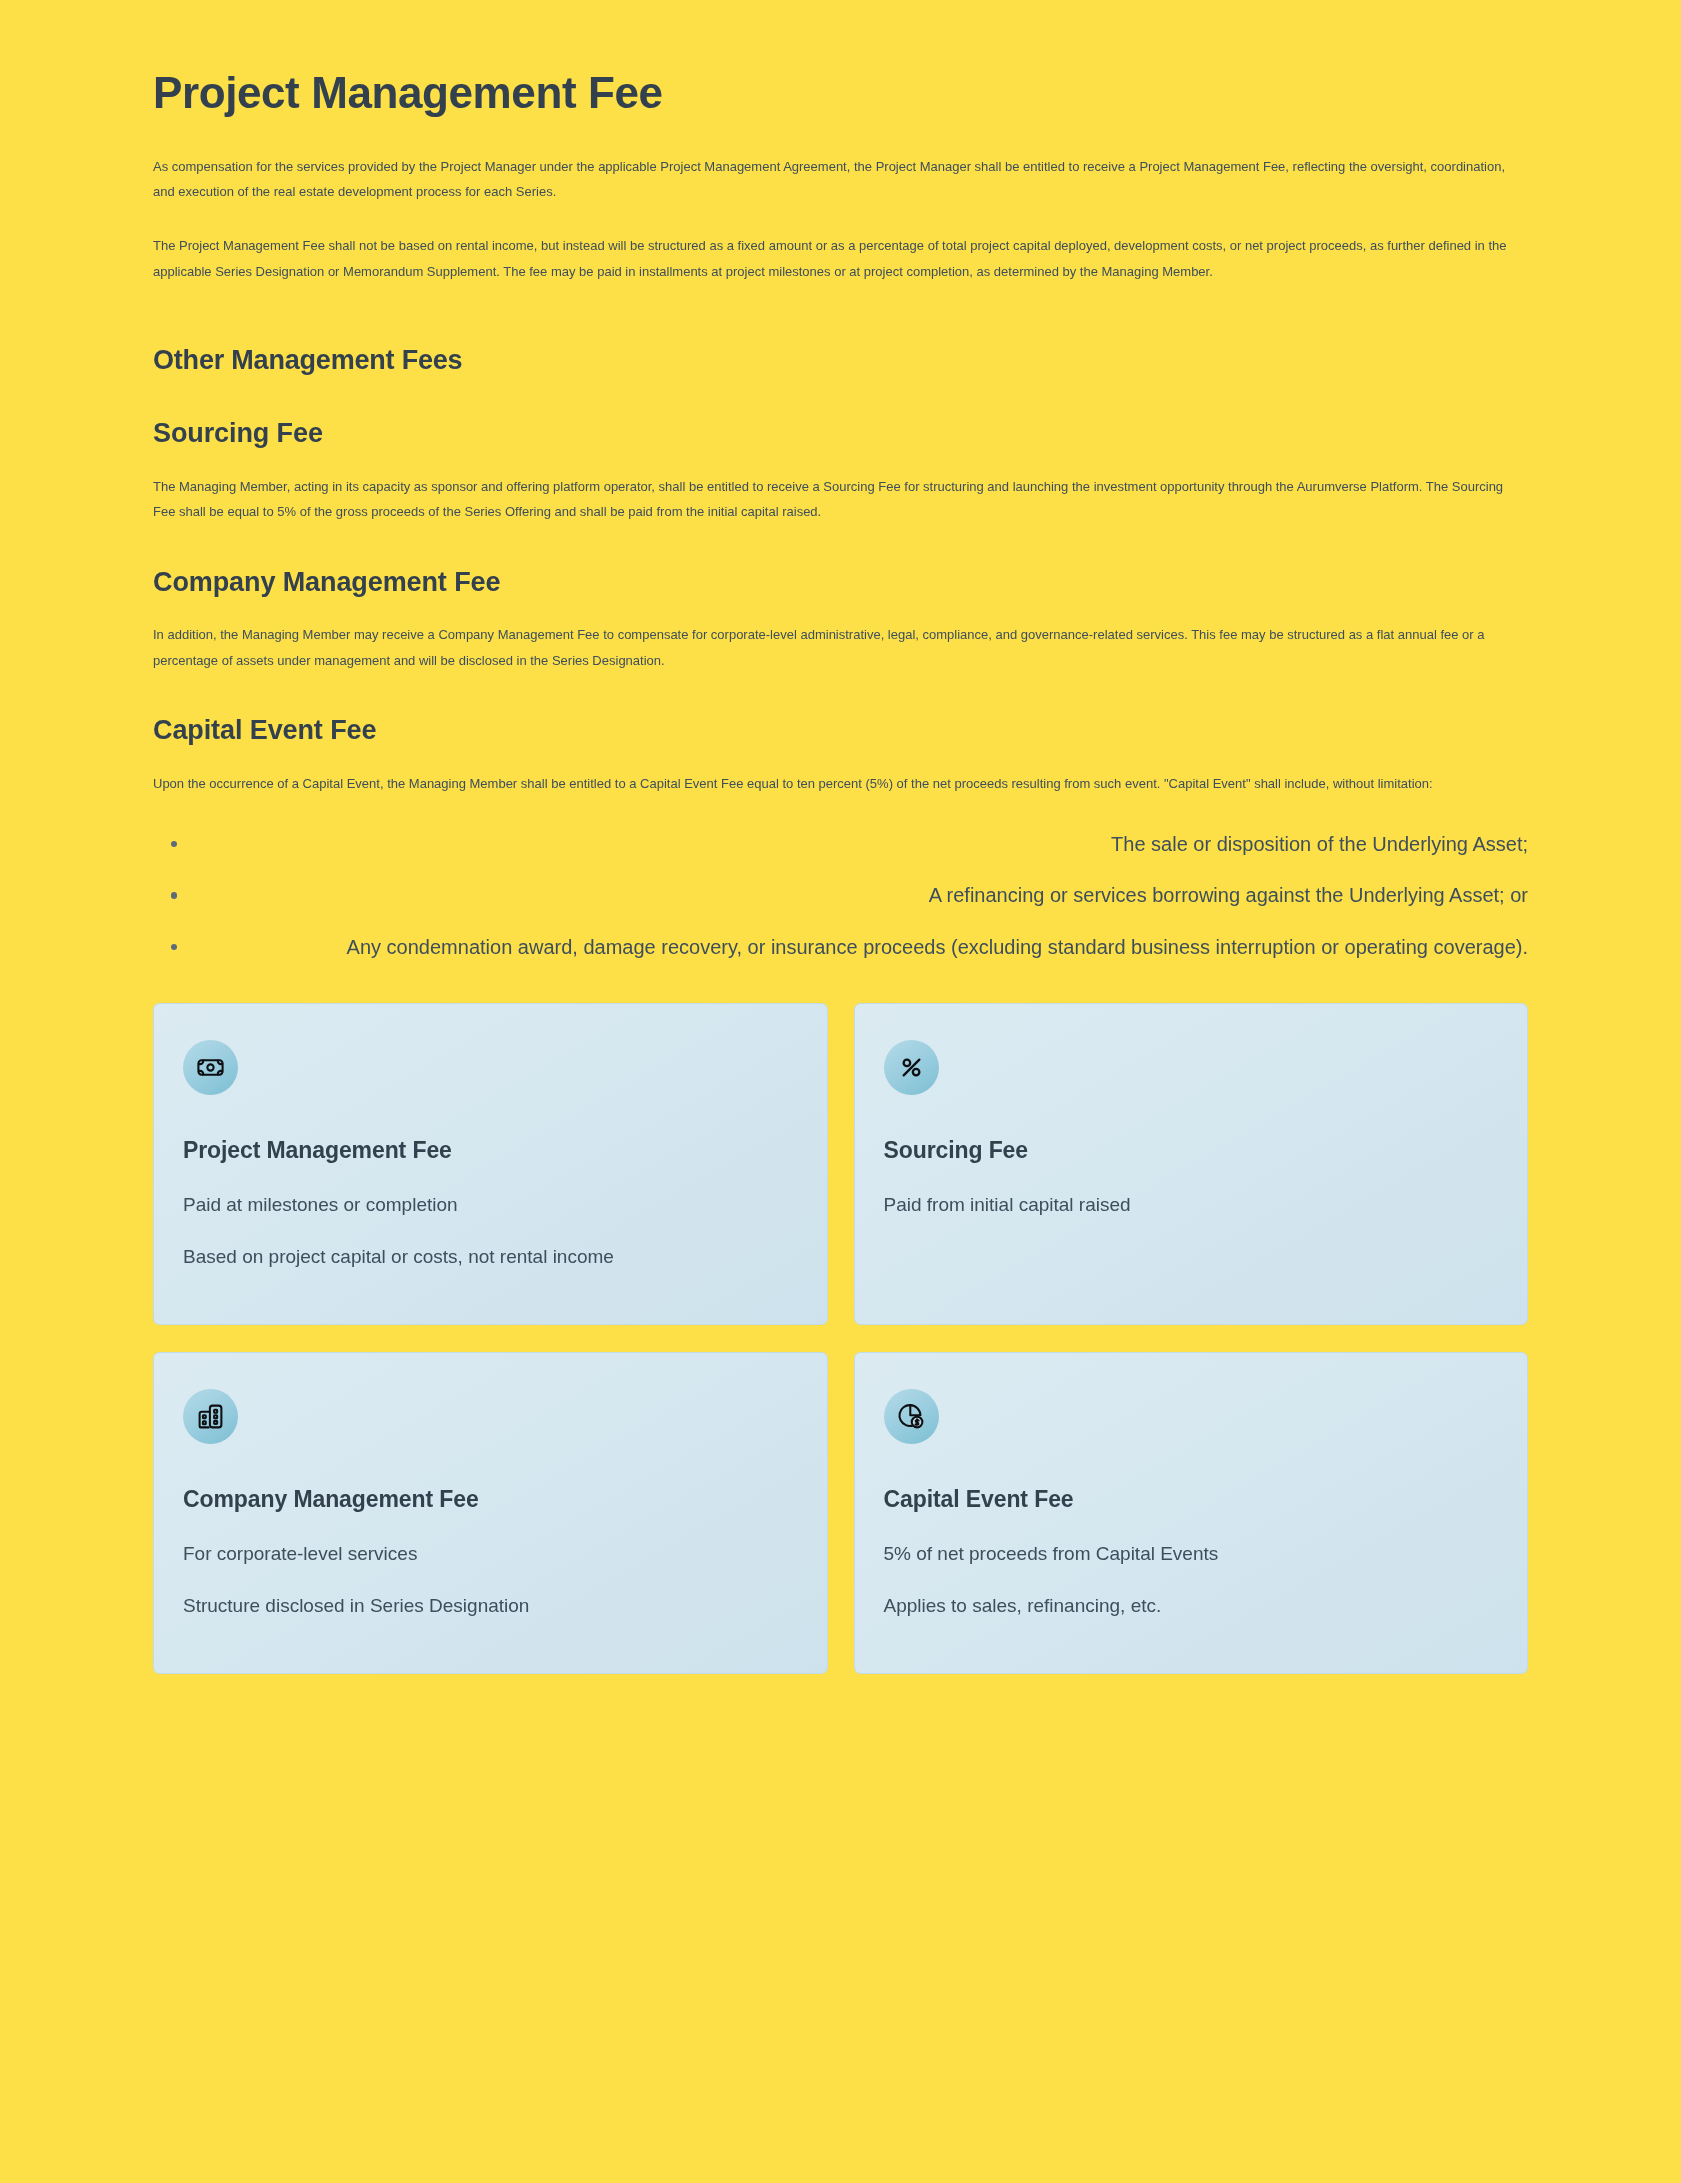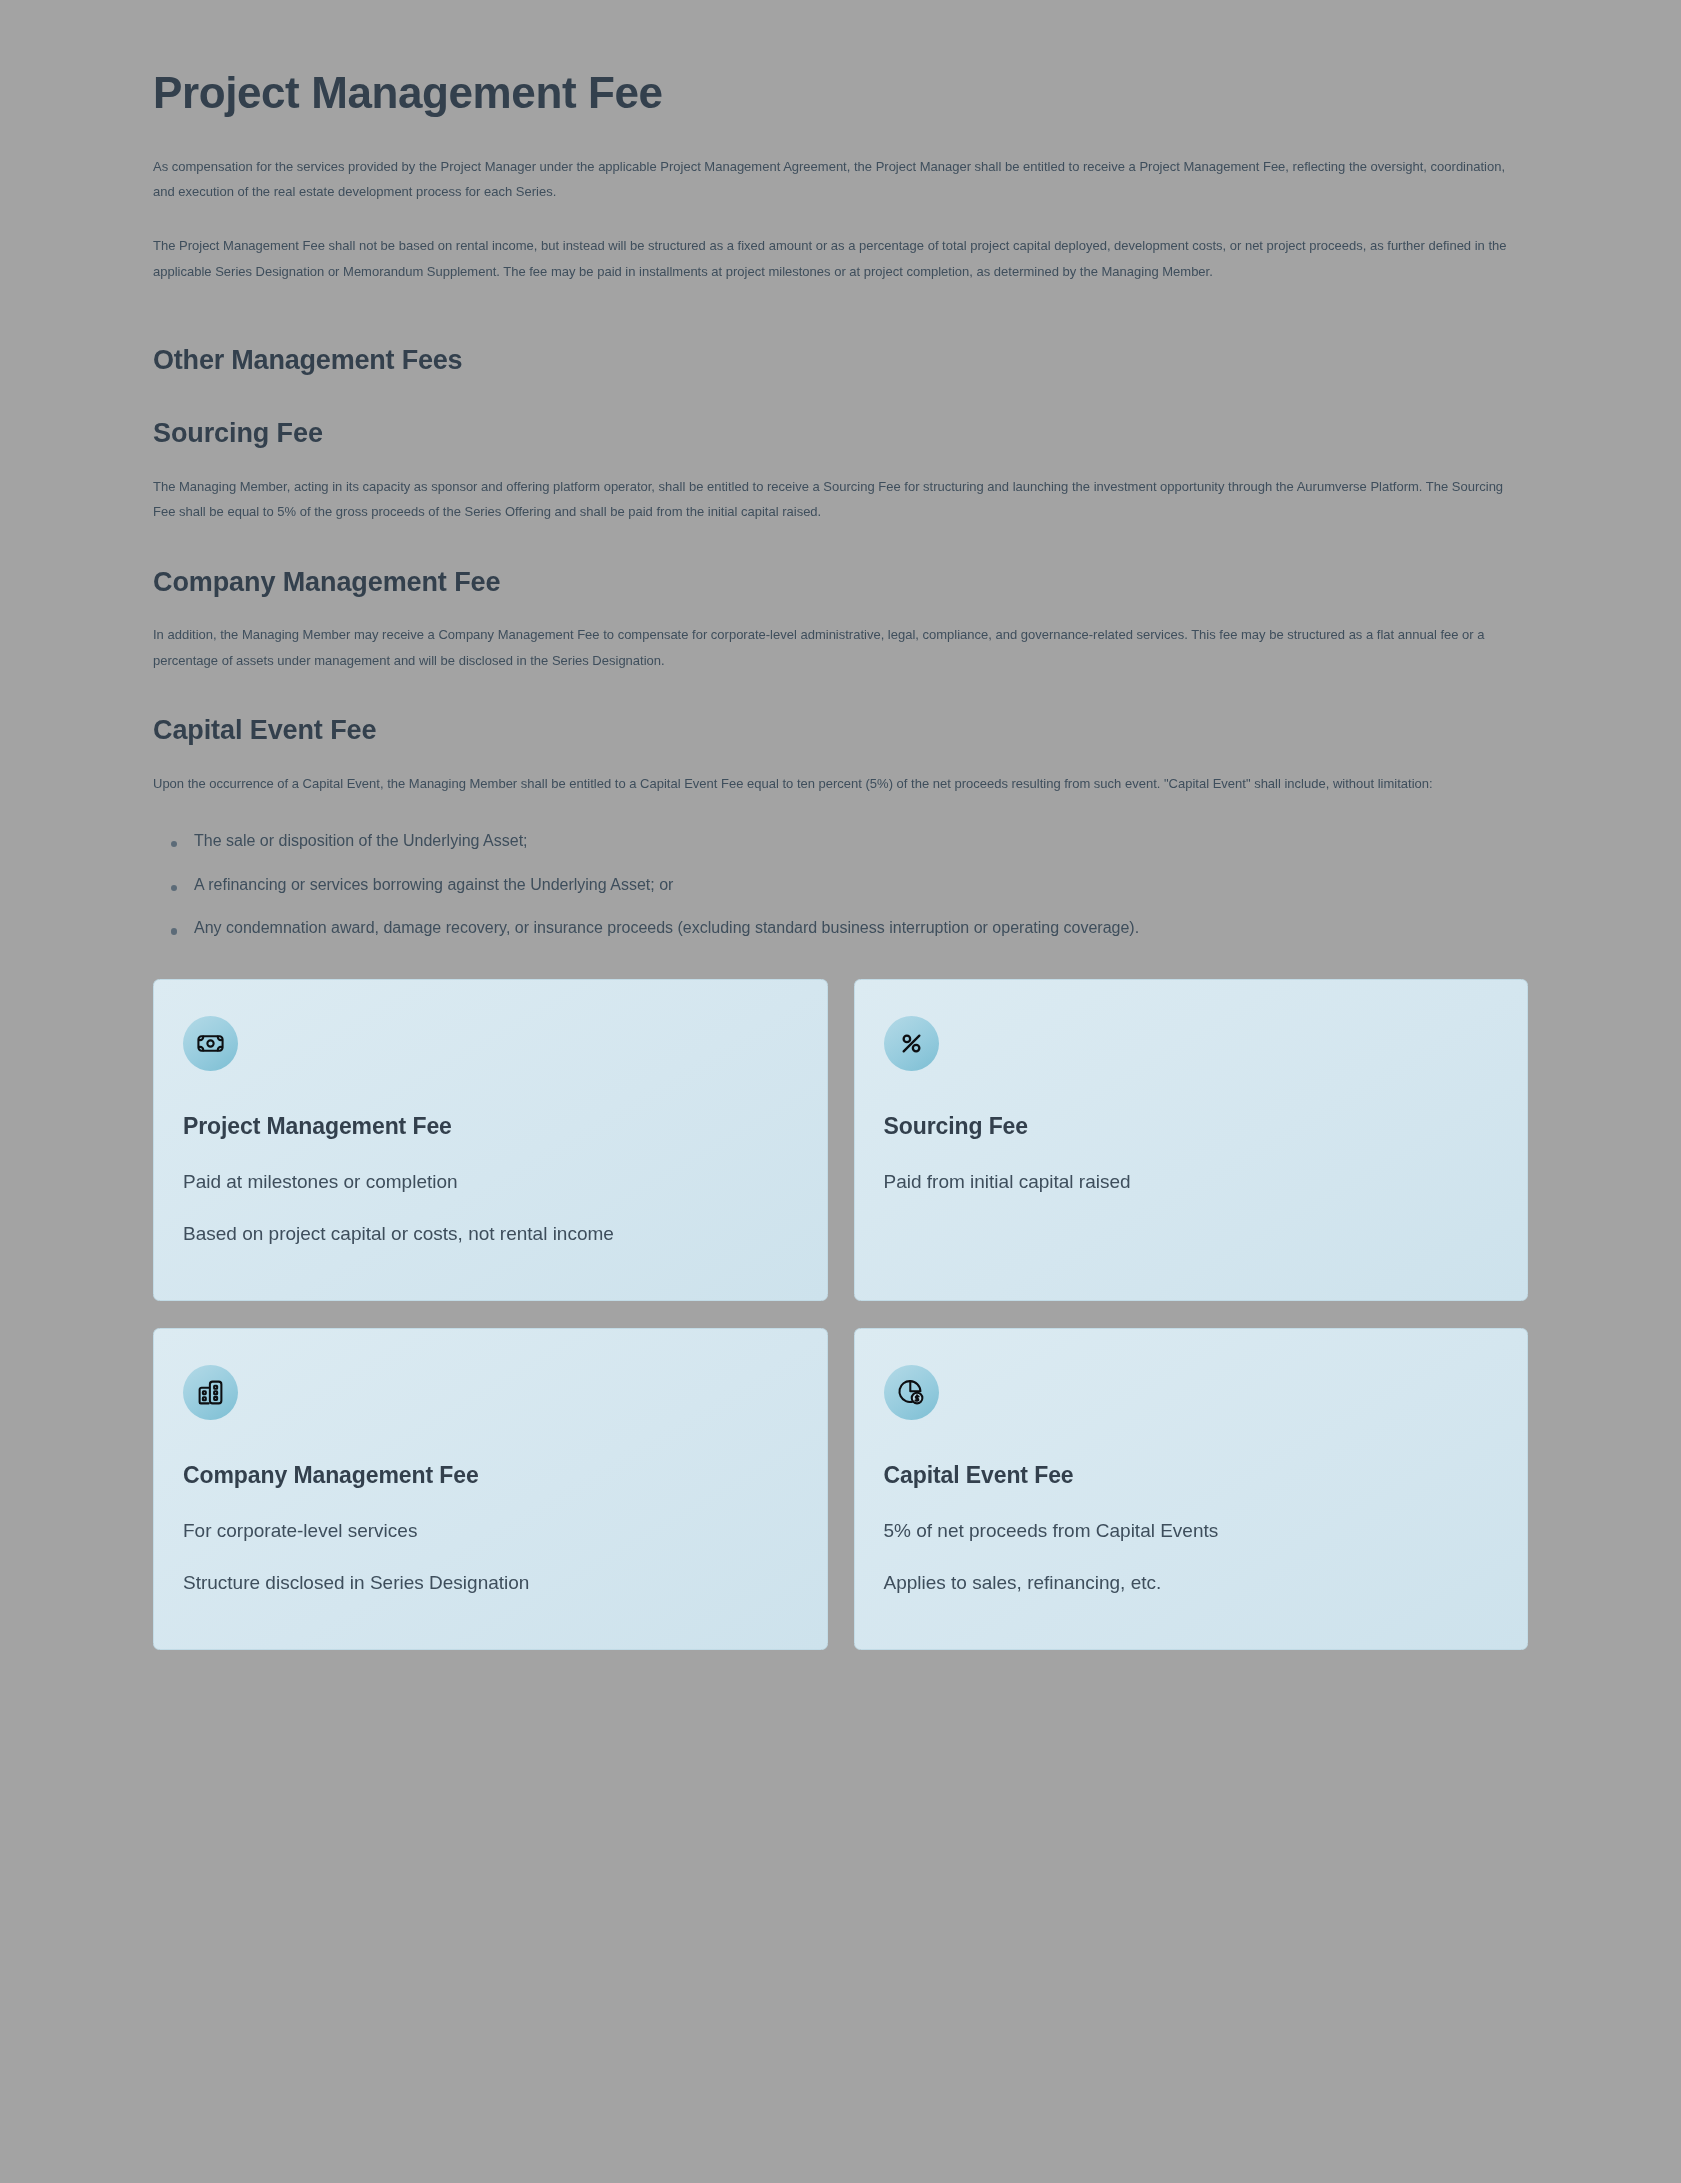--- a/index.html
+++ b/index.html
@@ -9,21 +9,21 @@
     min-height: 2183px;
     background: #faf8f3;
     font-family: "Liberation Sans", "DejaVu Sans", sans-serif;
     -webkit-font-smoothing: antialiased;
   }
 
   .page {
     width: 1682px;
     min-height: 2183px;
     padding: 67px 154px 84px 153px;
-    background: #a3a3a3;
+    background: #fde047;
   }
 
   
   .doc-title {
     font-size: 44px;
     line-height: 1.18;
     font-weight: 600;
     color: #33404d;
     letter-spacing: -0.4px;
     margin-bottom: 35px;
@@ -62,24 +62,25 @@
   
   .bullets {
     list-style: none;
     margin: 0 0 31px 0;
     padding: 0;
     max-width: 1377px;
   }
   .bullets li {
     position: relative;
     padding-left: 41px;
-    font-size: 16px;
+    font-size: 20px;
     line-height: 1.94;
     color: #3e4e5c;
     margin-bottom: 12.6px;
+    text-align: right;
   }
   .bullets li:last-child { margin-bottom: 0; }
   .bullets li .dot {
     position: absolute;
     left: 17.5px;
     top: 16px;
     width: 6.3px;
     height: 6.3px;
     border-radius: 50%;
     background: #5c6b78;

